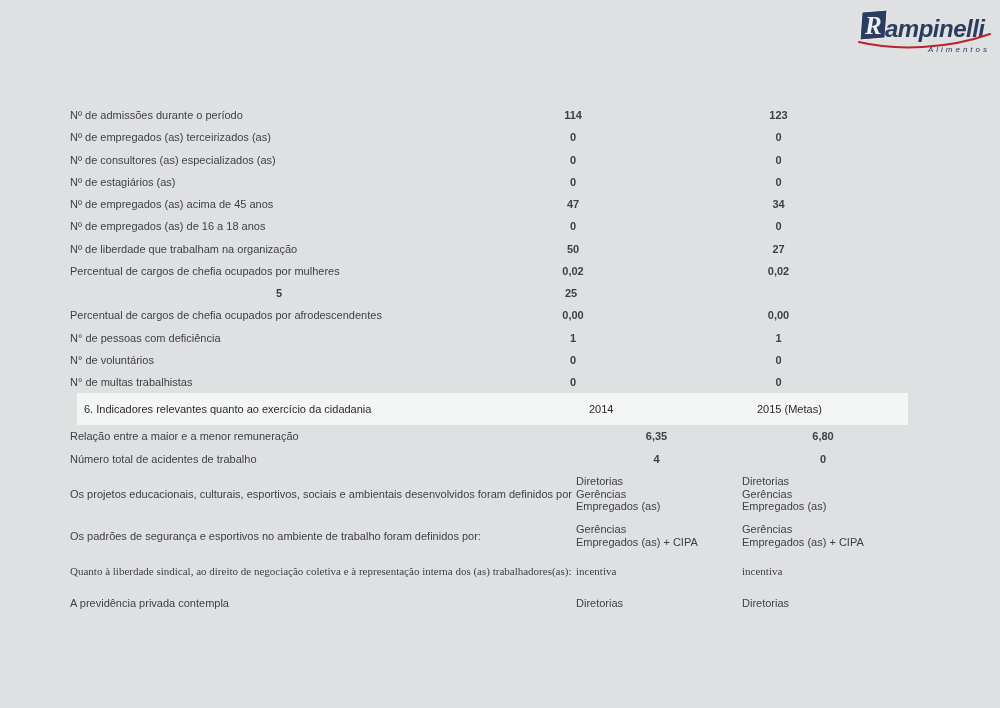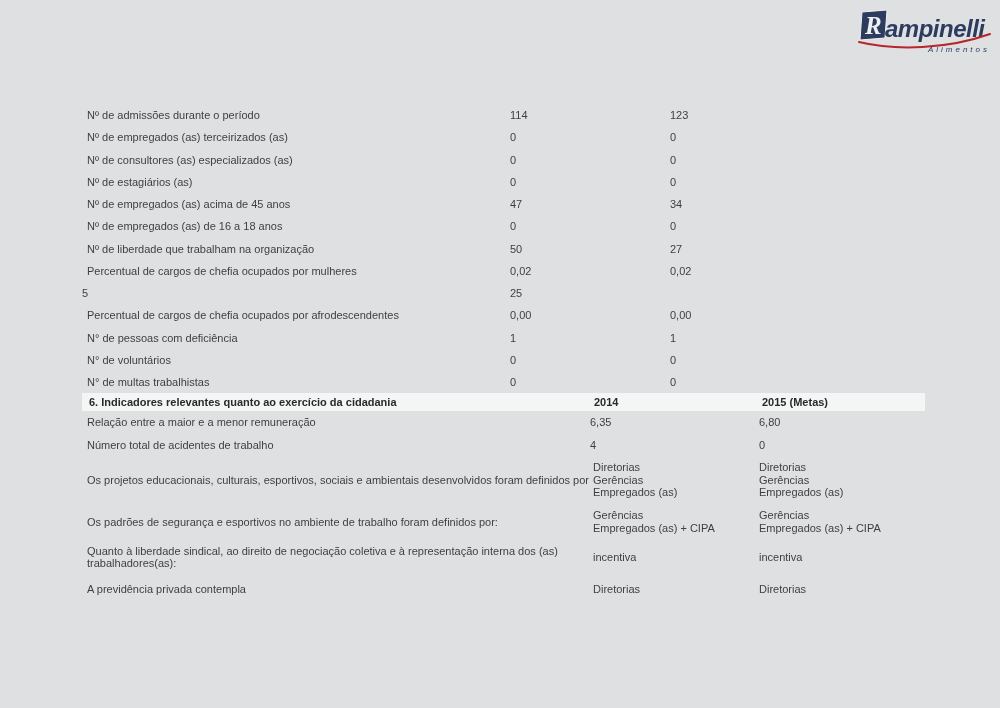--- a/index.html
+++ b/index.html
@@ -21,38 +21,38 @@
   .logo svg{display:block;width:136px;height:48px;}
   .logo .emblem-box{fill:var(--navy);stroke:#f0f1f3;stroke-width:1;}
   .logo .emblem-r{fill:#eef0f3;font-family:"Liberation Serif","DejaVu Serif",serif;
     font-weight:bold;font-style:italic;font-size:25px;}
   .logo .brand{fill:var(--navy);font-family:"Liberation Sans","DejaVu Sans",sans-serif;
     font-weight:bold;font-style:italic;font-size:24px;letter-spacing:-0.5px;}
   .logo .swoosh{fill:none;stroke:var(--red);stroke-width:2;stroke-linecap:round;}
   .logo .subtitle{fill:var(--navy);font-family:"Liberation Sans","DejaVu Sans",sans-serif;
     font-style:italic;font-size:8px;letter-spacing:3px;}
   
-  .table{position:absolute;left:82px;top:104px;width:843px;}
+  .table{position:absolute;left:65px;top:104px;width:843px;}
   .row{display:grid;align-items:center;}
   #pre-rows .row{grid-template-columns:428px 160px 1fr;height:22.25px;}
   #post-rows .row,#text-rows .row,.band{grid-template-columns:508px 169px 1fr;}
   #post-rows .row{height:22.25px;}
   .cell{overflow:visible;}
   .cell.label{padding-left:5px;line-height:12px;}
-  .cell.num{text-align:left;}
+  .cell.num{text-align:center;font-weight:bold;}
   #pre-rows .v2{padding-right:4px;}
   #post-rows .v1{padding-right:2px;}
   #post-rows .v2{padding-right:4px;}
-  .band{height:18px;background:var(--band-bg);font-weight:bold;color:var(--text-bold);}
+  .band{height:32px;background:var(--band-bg);font-weight:normal;color:var(--text-bold);margin-left:12px;}
   .band .label{padding-left:7px;}
   .band .colA{padding-left:4px;}
   .band .colB{padding-left:3px;}
   #text-rows .row:nth-child(1){min-height:48px;}
   #text-rows .row:nth-child(2){min-height:36px;}
-  #text-rows .row:nth-child(3){min-height:34px;}
+  #text-rows .row:nth-child(3){min-height:34px;font-family:Liberation Serif, serif;}
   #text-rows .row:nth-child(4){min-height:30px;}
   #text-rows .val{white-space:pre-line;line-height:12.3px;}
   #text-rows .v1{padding-left:3px;}
 </style>
 </head>
 <body>
 
 <div class="page">
 
   <div class="logo">

